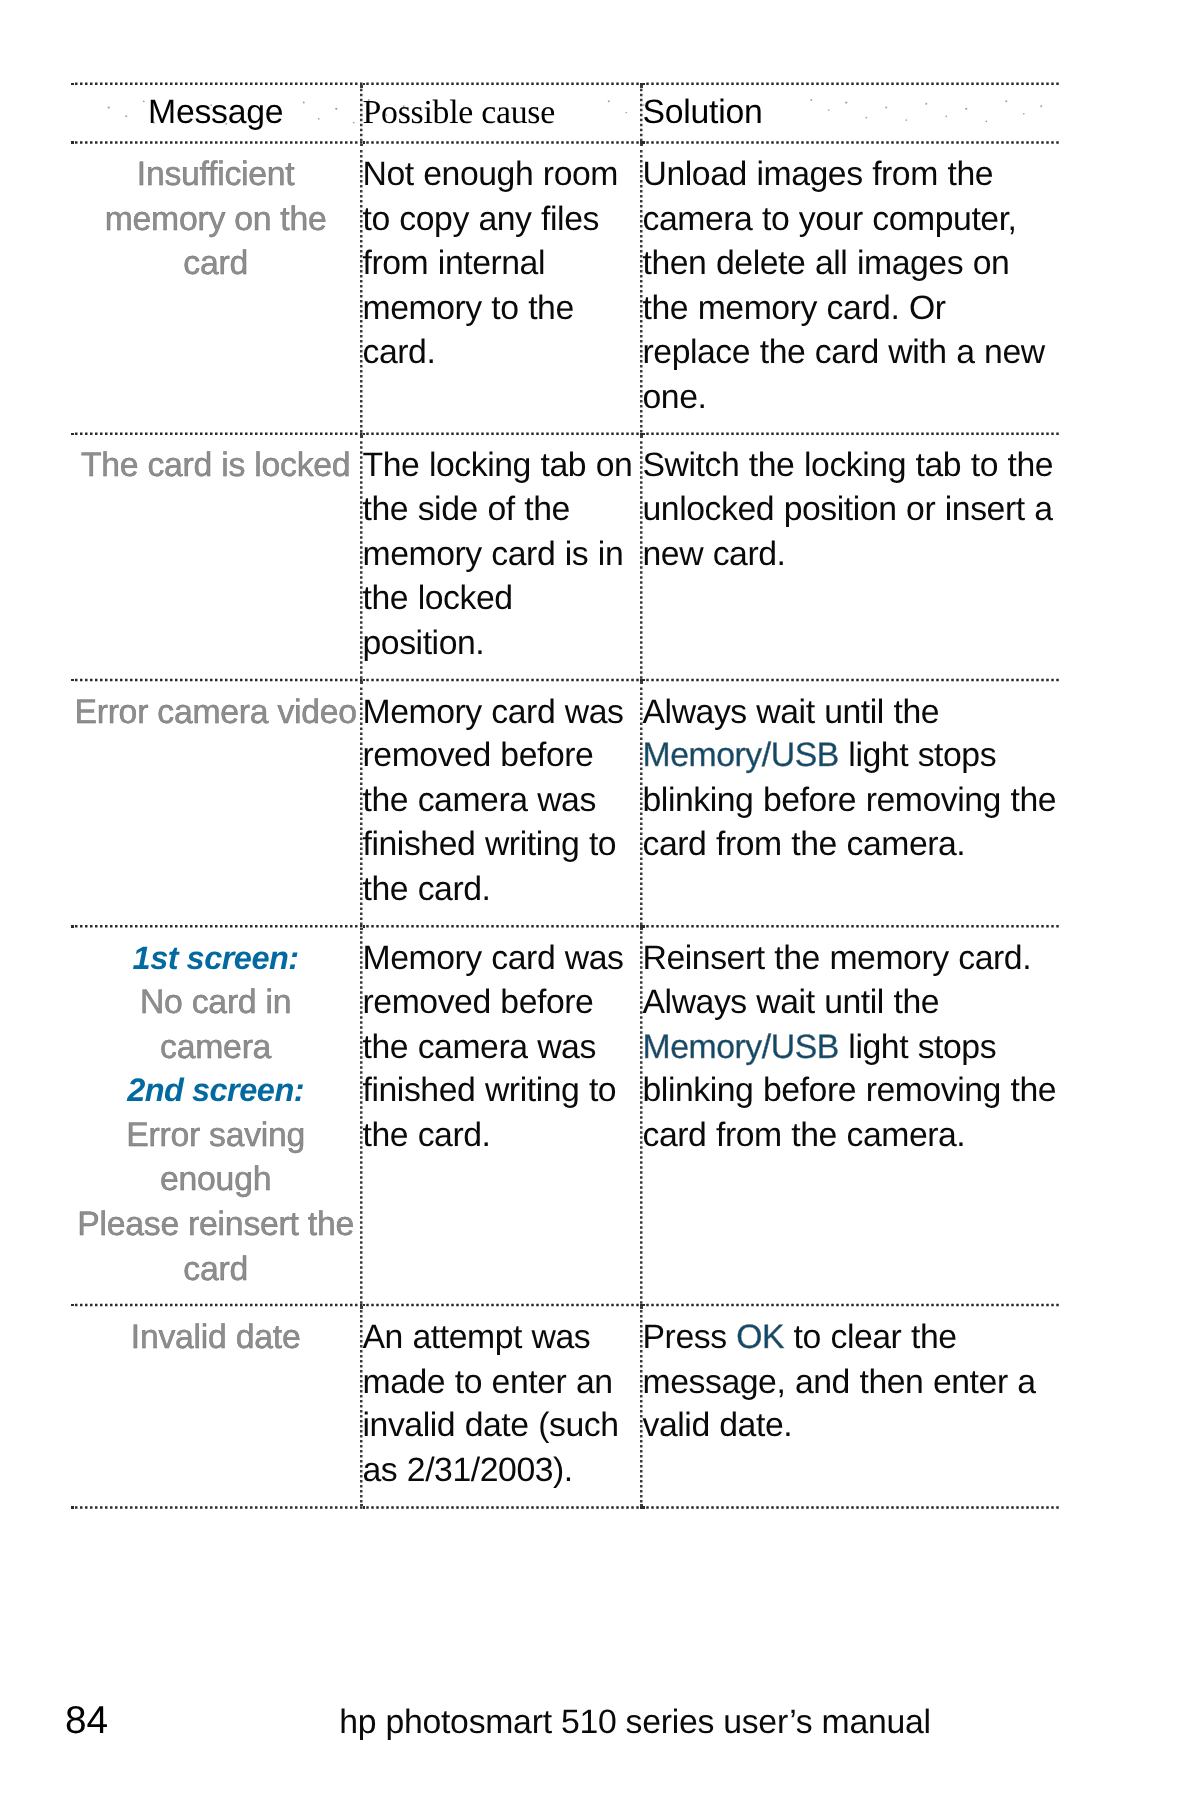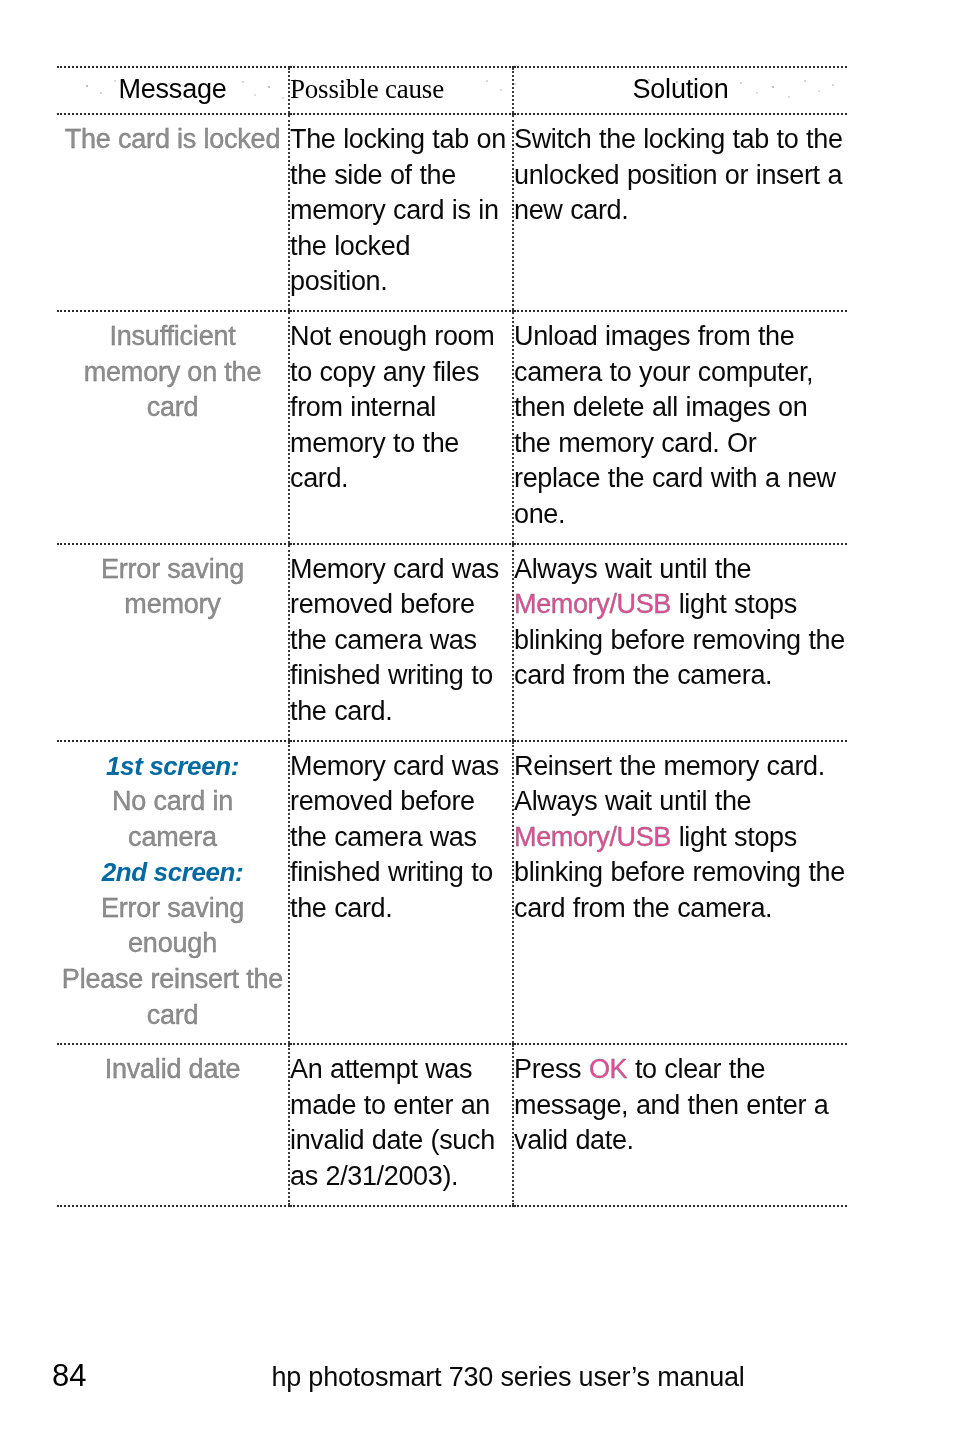--- a/index.html
+++ b/index.html
@@ -62,21 +62,21 @@
   
   .hdr-cell {
     font-size: 27px;
     line-height: 34px;
     letter-spacing: -0.2px;
     color: #000;
     white-space: nowrap;
   }
   .hdr-message { text-align: center; padding-right: 24px; }
   .hdr-cause   { text-align: left; padding-left: 9px; font-family: Liberation Serif, serif; }
-  .hdr-sol     { text-align: center; padding-left: 8px; }
+  .hdr-sol     { text-align: left; padding-left: 8px; }
 
   .cell-msg {
     text-align: center;
     padding-left: 8px;
     padding-right: 6px;
   }
   .cell-body {
     text-align: left;
     padding-left: 9px;
     padding-right: 8px;
@@ -97,21 +97,21 @@
 
   
   .screen-text {
     color: #8e8e8e;
     -webkit-text-stroke: 0.35px #6d6d6d;
     font-size: 27px;
     line-height: 35.6px;
     letter-spacing: -0.2px;
   }
   .screen-inline {
-    color: #ec4899;
+    color: #0c4a6e;
     -webkit-text-stroke: 0.35px #6d6d6d;
   }
   .screen-label {
     font-weight: bold;
     font-style: italic;
     color: #0369a1;
     letter-spacing: -0.4px;
     font-size: 26px;
     line-height: 35.6px;
   }
@@ -176,49 +176,49 @@
         <tr class="head-row">
           <th class="hdr-cell hdr-message">Message</th>
           <th class="hdr-cell hdr-cause col-cause">Possible cause</th>
           <th class="hdr-cell hdr-sol col-sol">Solution</th>
         </tr>
       </thead>
       <tbody id="tbody">
           <tr>
             <td class="cell-msg">
               <div class="msg-lines">
-                <div class="screen-text">The card is locked</div>
-              </div>
-            </td>
-            <td class="cell-body col-cause">
-              <div class="body-text">The locking tab on the side of the memory card is in the locked position.</div>
-            </td>
-            <td class="cell-sol col-sol">
-              <div class="body-text"><span>Switch the locking tab to the unlocked position or insert a new card.</span></div>
-            </td>
-          </tr>
-          <tr>
-            <td class="cell-msg">
-              <div class="msg-lines">
                 <div class="screen-text">Insufficient</div>
                 <div class="screen-text">memory on the</div>
                 <div class="screen-text">card</div>
               </div>
             </td>
             <td class="cell-body col-cause">
               <div class="body-text">Not enough room to copy any files from internal memory to the card.</div>
             </td>
             <td class="cell-sol col-sol">
               <div class="body-text"><span>Unload images from the camera to your computer, then delete all images on the memory card. Or replace the card with a new one.</span></div>
             </td>
           </tr>
           <tr>
             <td class="cell-msg">
               <div class="msg-lines">
-                <div class="screen-text">Error saving memory</div>
+                <div class="screen-text">The card is locked</div>
+              </div>
+            </td>
+            <td class="cell-body col-cause">
+              <div class="body-text">The locking tab on the side of the memory card is in the locked position.</div>
+            </td>
+            <td class="cell-sol col-sol">
+              <div class="body-text"><span>Switch the locking tab to the unlocked position or insert a new card.</span></div>
+            </td>
+          </tr>
+          <tr>
+            <td class="cell-msg">
+              <div class="msg-lines">
+                <div class="screen-text">Error camera video</div>
               </div>
             </td>
             <td class="cell-body col-cause">
               <div class="body-text">Memory card was removed before the camera was finished writing to the card.</div>
             </td>
             <td class="cell-sol col-sol">
               <div class="body-text"><span>Always wait until the </span><span class="screen-inline">Memory/USB</span><span> light stops blinking before removing the card from the camera.</span></div>
             </td>
           </tr>
           <tr>
@@ -289,16 +289,16 @@
       <circle cx="716" cy="19" r="0.9"></circle>
         <circle cx="732" cy="29" r="0.7"></circle>
       <circle cx="748" cy="13" r="0.8"></circle>
         <circle cx="762" cy="23" r="0.7"></circle>
       <circle cx="776" cy="17" r="0.8"></circle>
     </g>
   </svg>
 
   <div class="footer">
     <div class="folio">84</div>
-    <div class="run-head">hp photosmart 730 series user’s manual</div>
+    <div class="run-head">hp photosmart 510 series user’s manual</div>
   </div>
 
 </div>
 
 </body></html>

